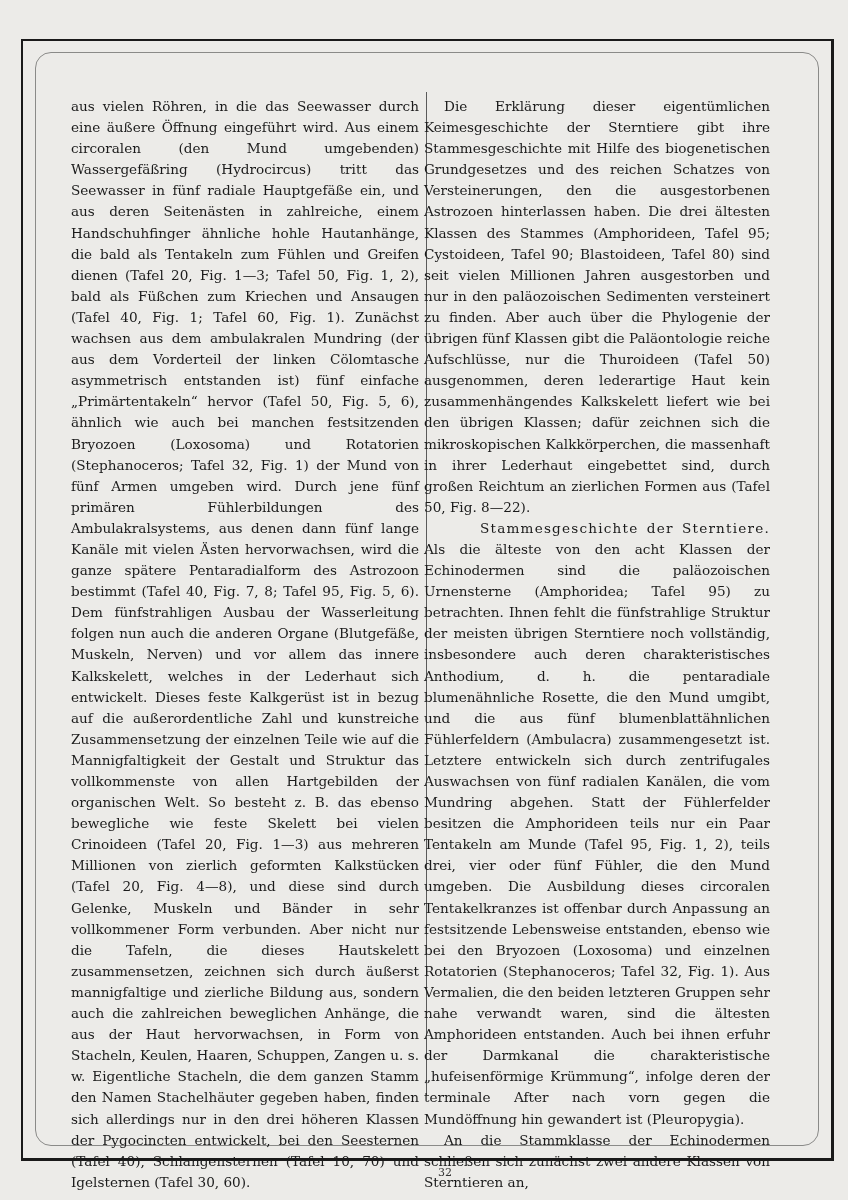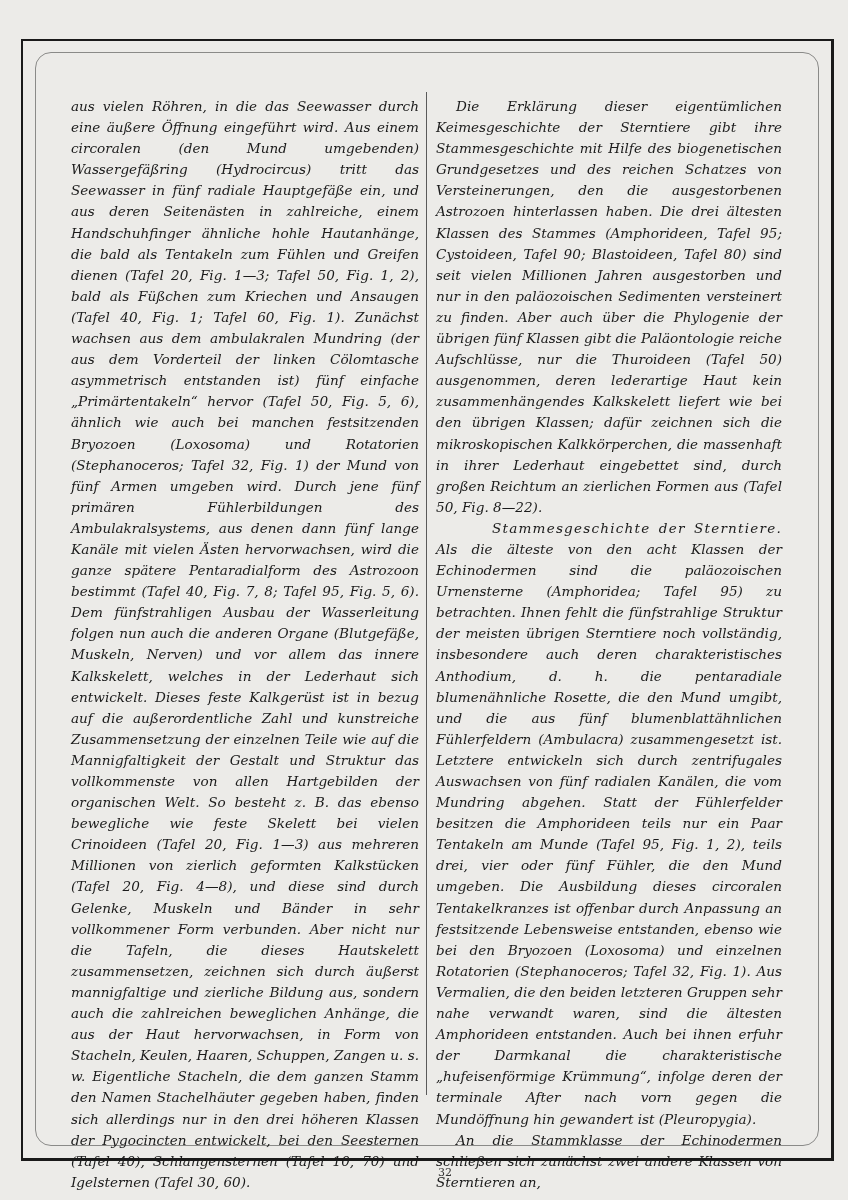--- a/index.html
+++ b/index.html
@@ -18,28 +18,28 @@
   .inner-frame {
     position: absolute; left: 35px; top: 52px; width: 782px; height: 1092px;
     border: 1px solid #8a8a88; border-radius: 16px;
   }
   .column {
     position: absolute; top: 96px; width: 348px;
     font-size: 13.6px; line-height: 21.1px;
     text-align: justify;
   }
   .col-left { left: 71px; }
-  .col-right { left: 436px; width: 346px; }
+  .col-right { left: 424px; width: 346px; }
   .divider {
     position: absolute; left: 426px; top: 92px; width: 1px; height: 1003px;
     background: #5a5a5a;
   }
   .col-right .para { text-indent: 20px; }
   .col-left .para { text-indent: 0; }
-  .para { margin: 0; font-style: italic; }
+  .para { margin: 0; }
   .heading-spaced { letter-spacing: 1.2px; margin-left: 36px; }
   .page-number {
     position: absolute; left: 410px; top: 1166px;
     font-size: 11px; color: #333; margin-left: 28px;
   }
 </style>
 </head>
 <body>
 
 <div class="outer-frame"></div>

